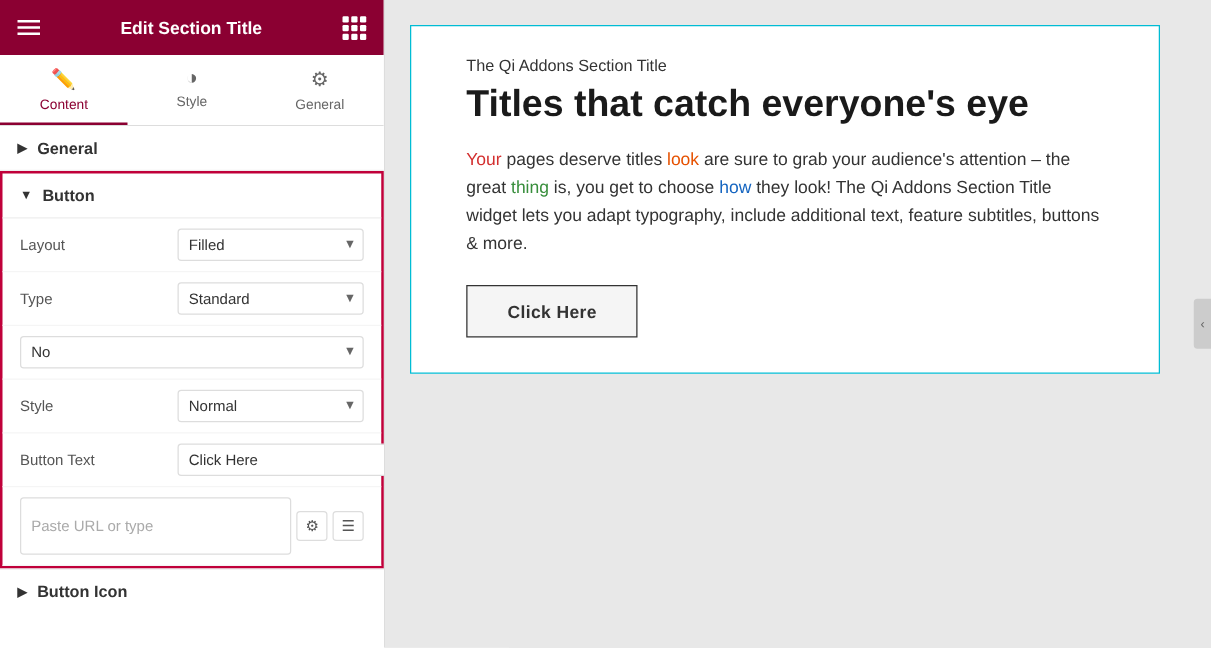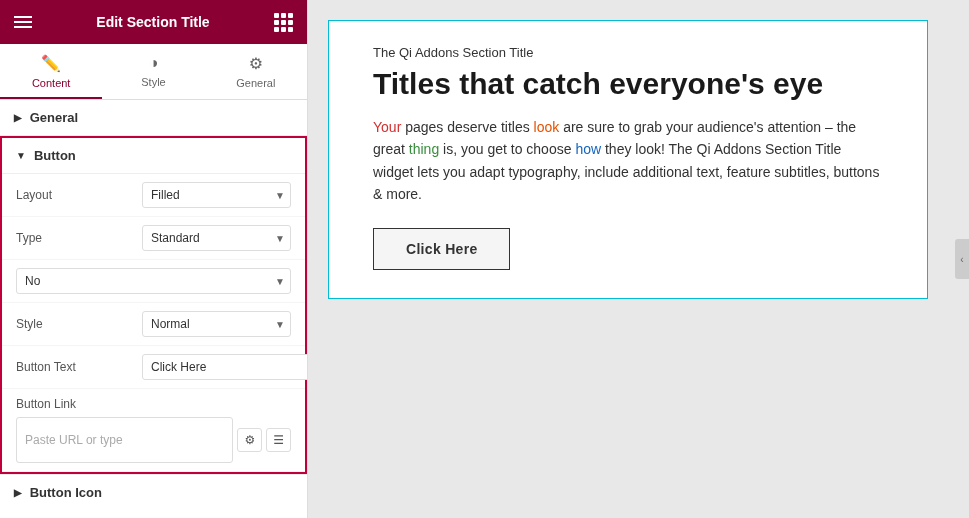--- a/index.html
+++ b/index.html
@@ -420,21 +420,20 @@
 
       <div class="form-field">
         <span class="form-label">Button Text</span>
         <div class="form-control">
           <input class="text-input" type="text" value="Click Here" style="">
 
         </div>
       </div>
 
       <div class="button-link-field">
-        <span class="button-link-label">Button Link</span>
         <div class="button-link-input-row">
           <input class="button-link-input" type="text" placeholder="Paste URL or type" style="">
           <button class="icon-btn">⚙</button>
           <button class="icon-btn">☰</button>
         </div>
       </div>
     </div>
 
     <div class="button-icon-section">
       <span class="arrow">▶</span>

